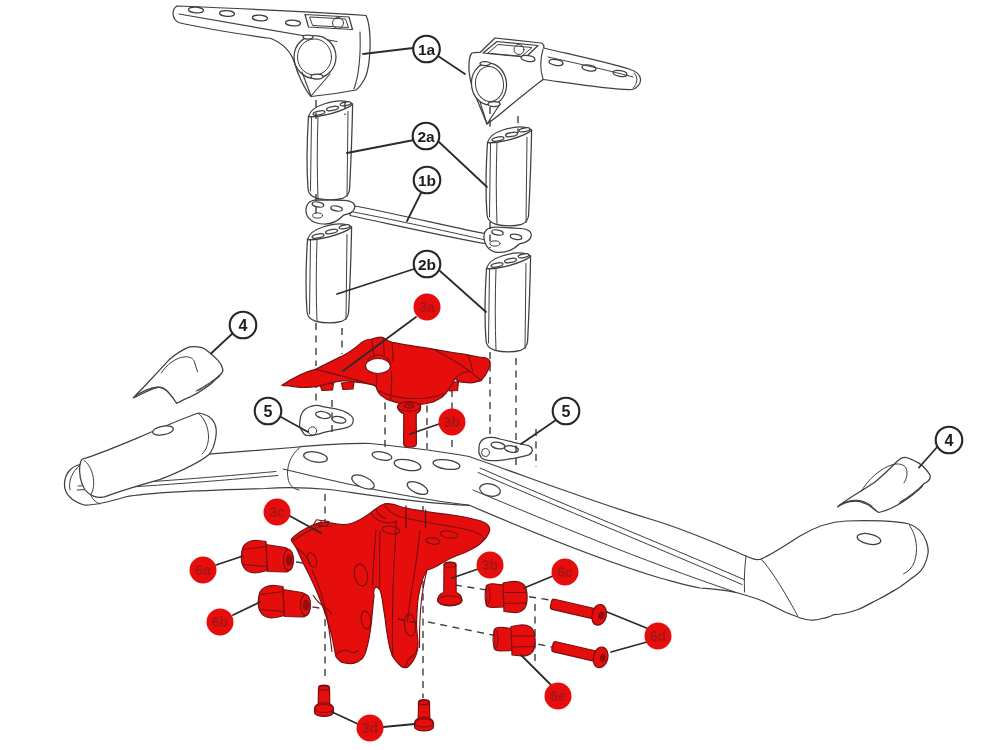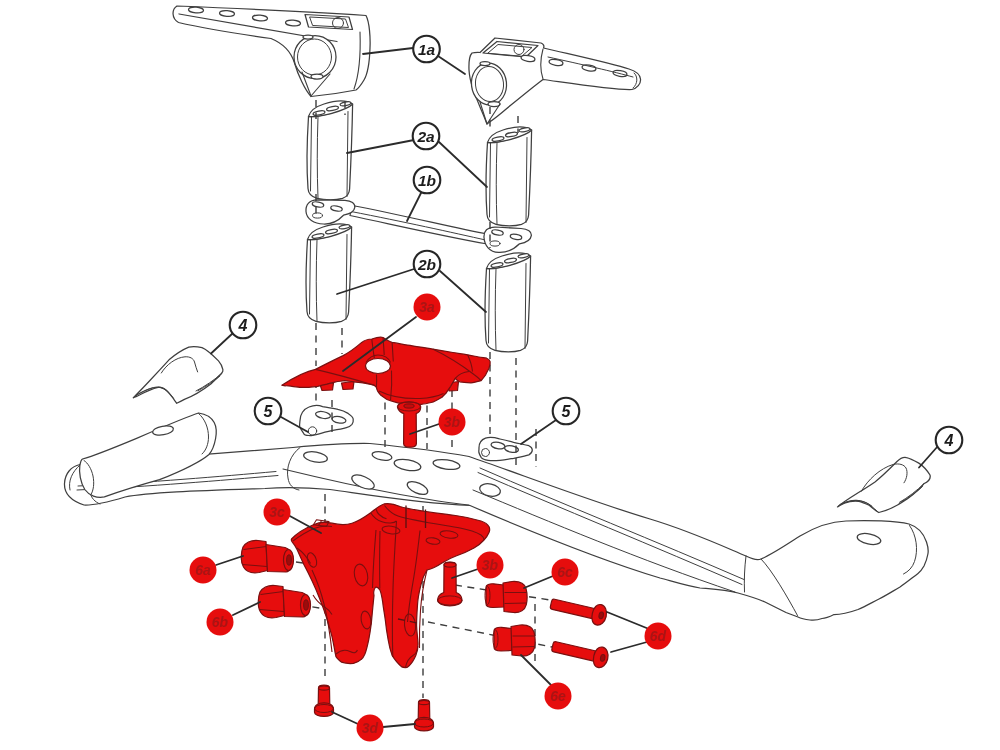--- a/index.html
+++ b/index.html
@@ -1,16 +1,16 @@
 <!DOCTYPE html>
 <html><head>
 <meta charset="utf-8">
 <style>
   html,body{margin:0;padding:0;background:#ffffff;}
-  .page{width:1000px;height:750px;position:relative;overflow:hidden;background:#ffffff;font-style:italic;}
+  .page{width:1000px;height:750px;position:relative;overflow:hidden;background:#ffffff;}
   text{font-family:"Liberation Sans",sans-serif;}
 </style>
 </head>
 <body>
 <div class="page">
 <svg width="1000" height="750" viewBox="0 0 1000 750" xmlns="http://www.w3.org/2000/svg">
 <defs>
 </defs>
 <rect x="0" y="0" width="1000" height="750" fill="#ffffff"></rect>
 

